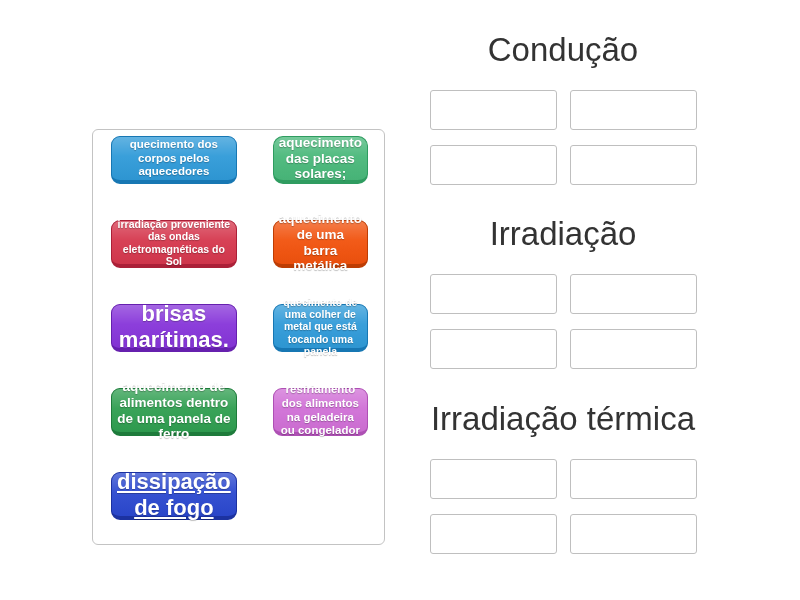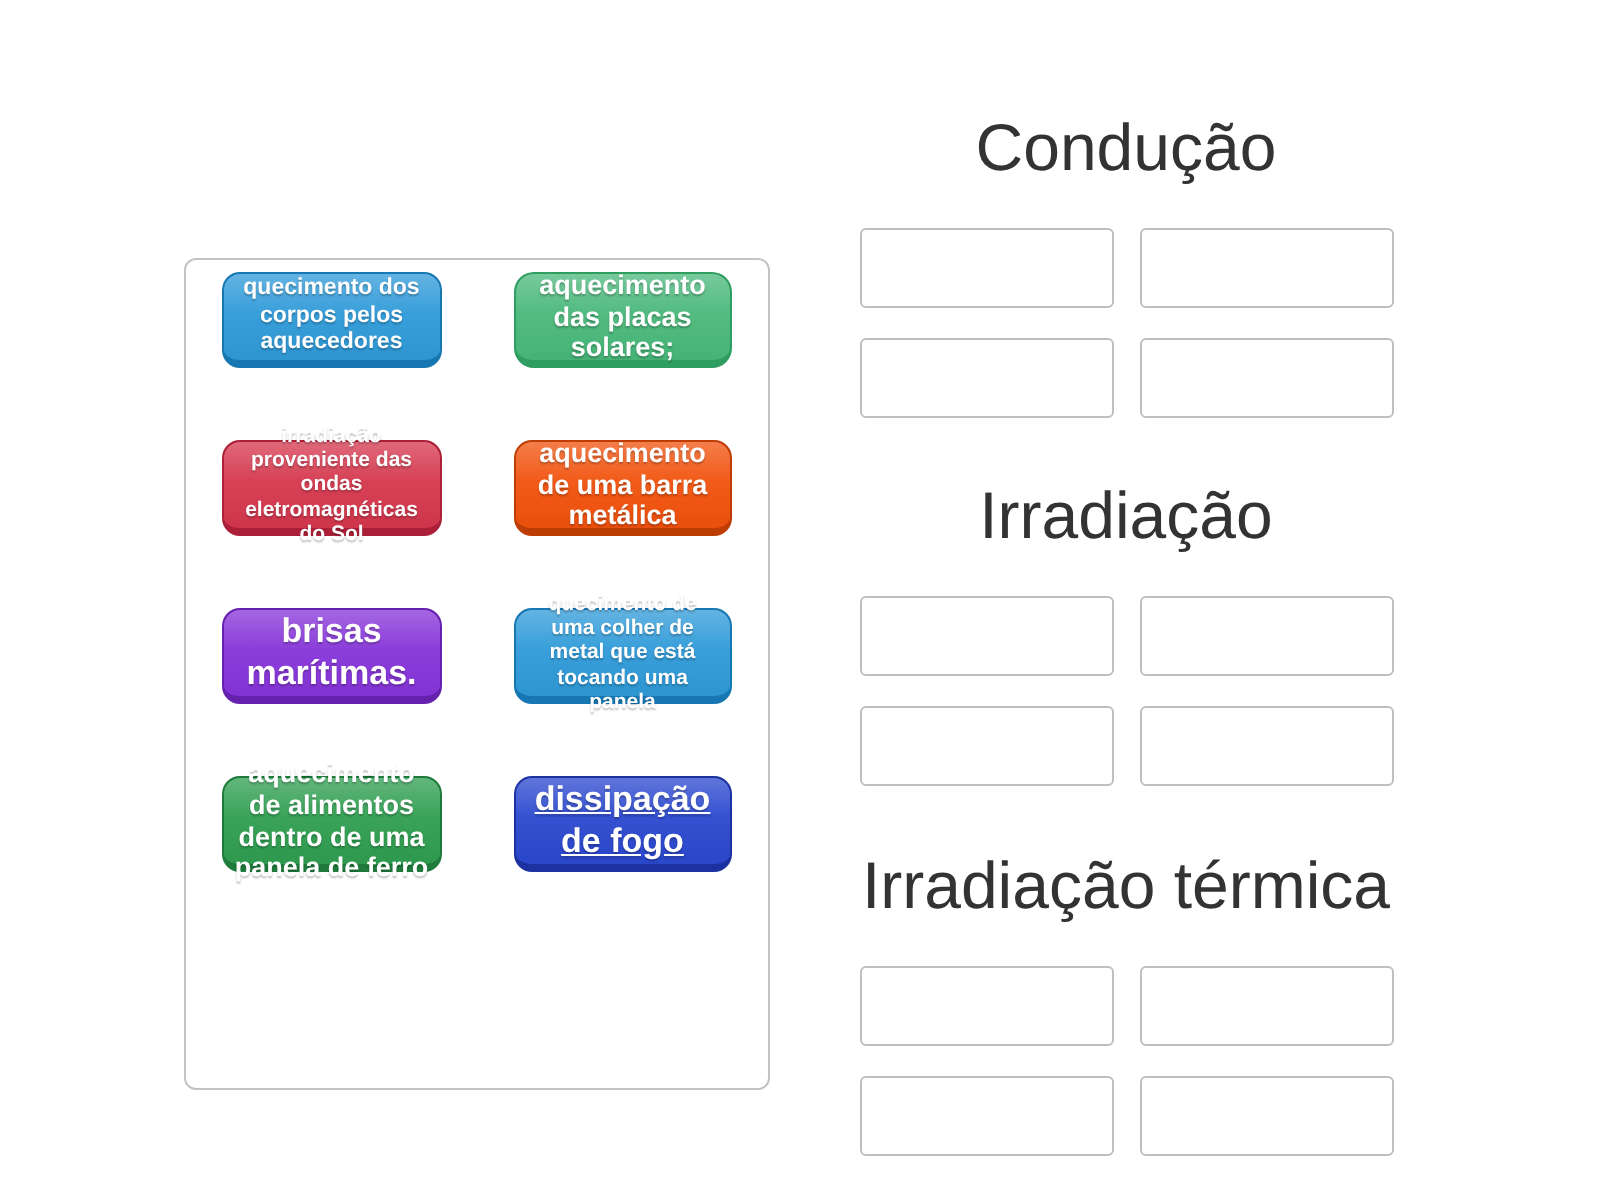--- a/index.html
+++ b/index.html
@@ -52,30 +52,29 @@
     justify-content: center;
     line-height: 1.18;
     padding: 2px 5px;
     text-shadow: 0 1px 1px rgba(0,0,0,0.25);
     cursor: grab;
     user-select: none;
   }
   .tile.size-xs { font-size: 10.5px; }
   .tile.size-sm { font-size: 11.5px; }
   .tile.size-md { font-size: 13.5px; }
-  .tile.size-lg { font-size: 17px; }
+  .tile.size-lg { font-size: 22px; }
 
   
   .categories {
     position: absolute;
     left: 410px;
     top: 0;
     width: 306px;
     height: 440px;
-    margin-top: 24px;
   }
   .group {
     position: absolute;
     left: 0;
     width: 100%;
     text-align: center;
   }
   .group.g0 { top: 30px; }
   .group.g1 { top: 214px; }
   .group.g2 { top: 399px; }
@@ -109,20 +108,21 @@
 
 <div id="stage">
   <div class="pool">
       <div class="tile size-sm" style="background-color: rgb(47, 154, 216); border-color: rgb(23, 119, 179);">quecimento dos corpos pelos aquecedores</div>
       <div class="tile size-md" style="background-color: rgb(73, 184, 122); border-color: rgb(47, 156, 96); border-radius: 10px;">aquecimento das placas solares;</div>
       <div class="tile size-xs" style="background-color: rgb(213, 55, 77); border-color: rgb(171, 32, 56);">irradiação proveniente das ondas eletromagnéticas do Sol</div>
       <div class="tile size-md" style="background-color: rgb(241, 82, 13); border-color: rgb(189, 61, 4);">aquecimento de uma barra metálica</div>
       <div class="tile size-lg" style="background-color: rgb(134, 52, 217); border-color: rgb(102, 32, 174);">brisas marítimas.</div>
       <div class="tile size-xs" style="background-color: rgb(47, 154, 216); border-color: rgb(23, 119, 179);">quecimento de uma colher de metal que está tocando uma panela</div>
       <div class="tile size-md" style="background-color: rgb(47, 158, 80); border-color: rgb(30, 123, 59);">aquecimento de alimentos dentro de uma panela de ferro</div>
+      <div class="tile size-sm" style="background-color: rgb(208, 111, 214); border-color: rgb(174, 80, 180);">resfriamento dos alimentos na geladeira ou congelador</div>
       <div class="tile size-lg" style="background-color: rgb(43, 72, 207); border-color: rgb(28, 50, 160); text-decoration: underline;">dissipação de fogo</div>
     </div>
   <div class="categories">
       <section class="group g0">
         <h2 class="group-title">Condução</h2>
         <div class="slots">
           <div class="slot"></div>
           <div class="slot"></div>
           <div class="slot"></div>
           <div class="slot"></div>

